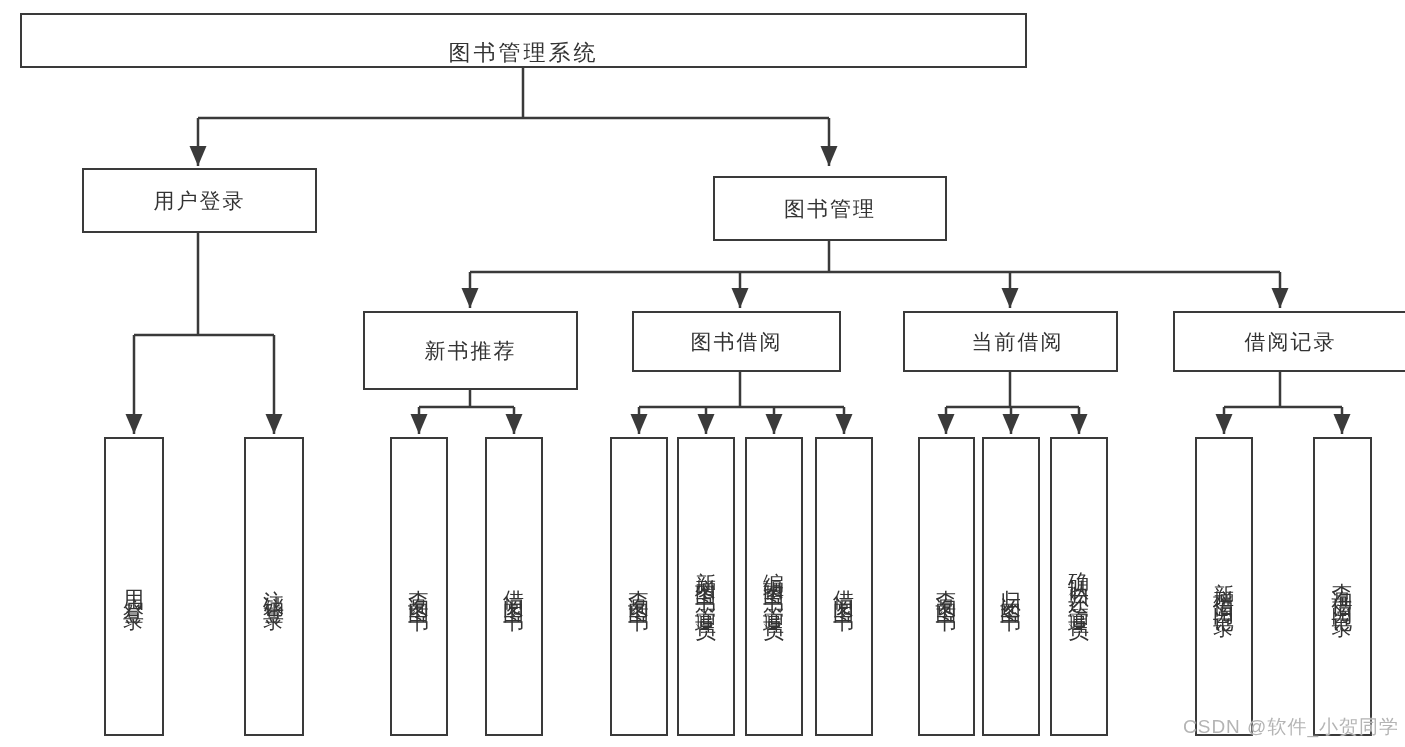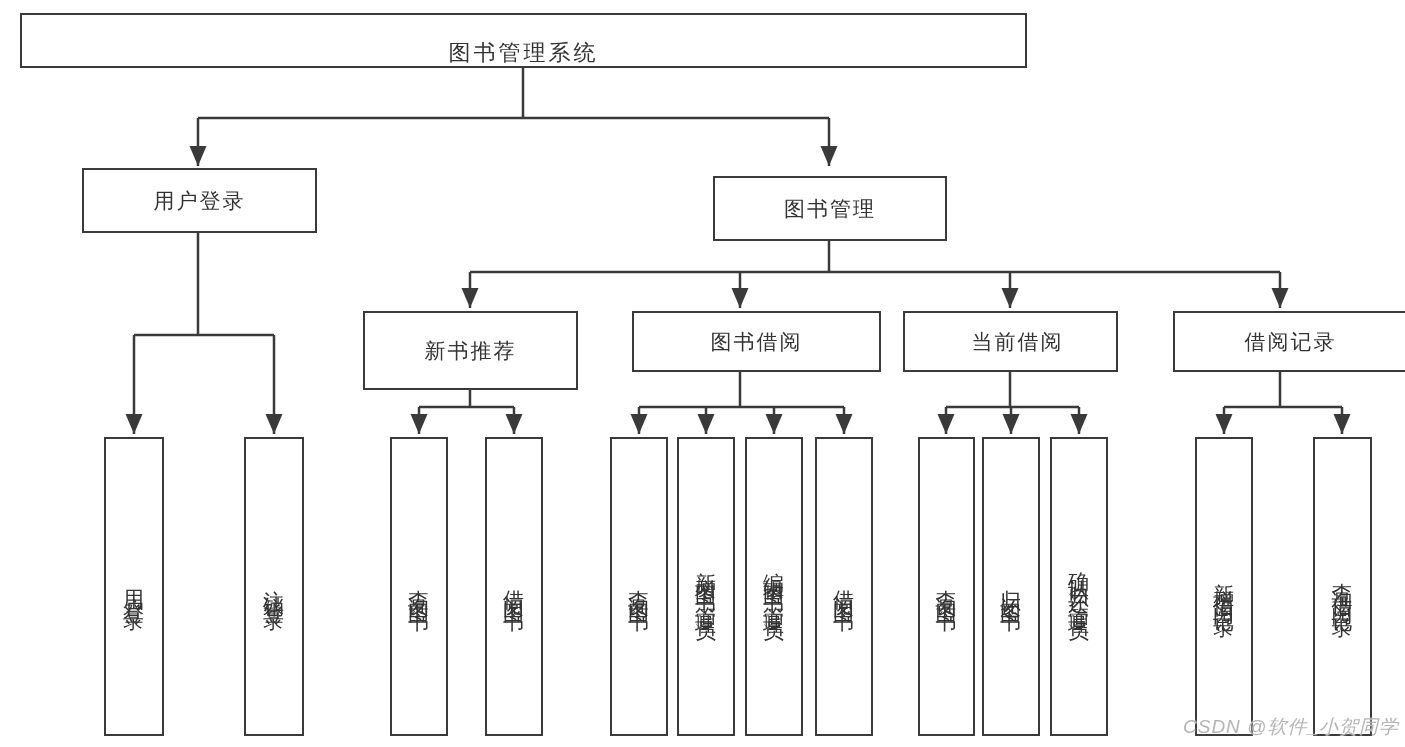--- a/index.html
+++ b/index.html
@@ -42,21 +42,20 @@
     white-space:nowrap;
   }
   .watermark{
     position:absolute;
     left:1183px;top:714px;
     font-size:19px;
     color:var(--watermark);
     letter-spacing:1px;
     white-space:nowrap;
     text-shadow:0 0 2px #ffffff;
-    font-style:italic;
   }
 </style>
 </head>
 <body>
 
 <div id="canvas">
 
   <svg id="wires" viewBox="0 0 1405 747" fill="none">
     <defs>
       <marker id="arw" markerUnits="userSpaceOnUse" markerWidth="22" markerHeight="22" refX="20" refY="10" orient="auto">
@@ -107,21 +106,21 @@
   <div class="box" style="left:82px;top:168px;width:235px;height:65px;">
     <span class="hlabel">用户登录</span>
   </div>
   <div class="box" style="left:713px;top:168px;width:234px;height:65px;margin-top:8px;">
     <span class="hlabel">图书管理</span>
   </div>
 
   <div class="box" style="left:363px;top:311px;width:215px;height:79px;">
     <span class="hlabel">新书推荐</span>
   </div>
-  <div class="box" style="left:632px;top:311px;width:249px;height:61px;">
+  <div class="box" style="left:632px;top:311px;width:209px;height:61px;">
     <span class="hlabel">图书借阅</span>
   </div>
   <div class="box" style="left:903px;top:311px;width:215px;height:61px;padding-left:14px;">
     <span class="hlabel">当前借阅</span>
   </div>
   <div class="box" style="left:1173px;top:311px;width:235px;height:61px;text-align:center;">
     <span class="hlabel">借阅记录</span>
   </div>
 
   <div class="box" style="left:104px;top:437px;width:60px;height:299px;">

